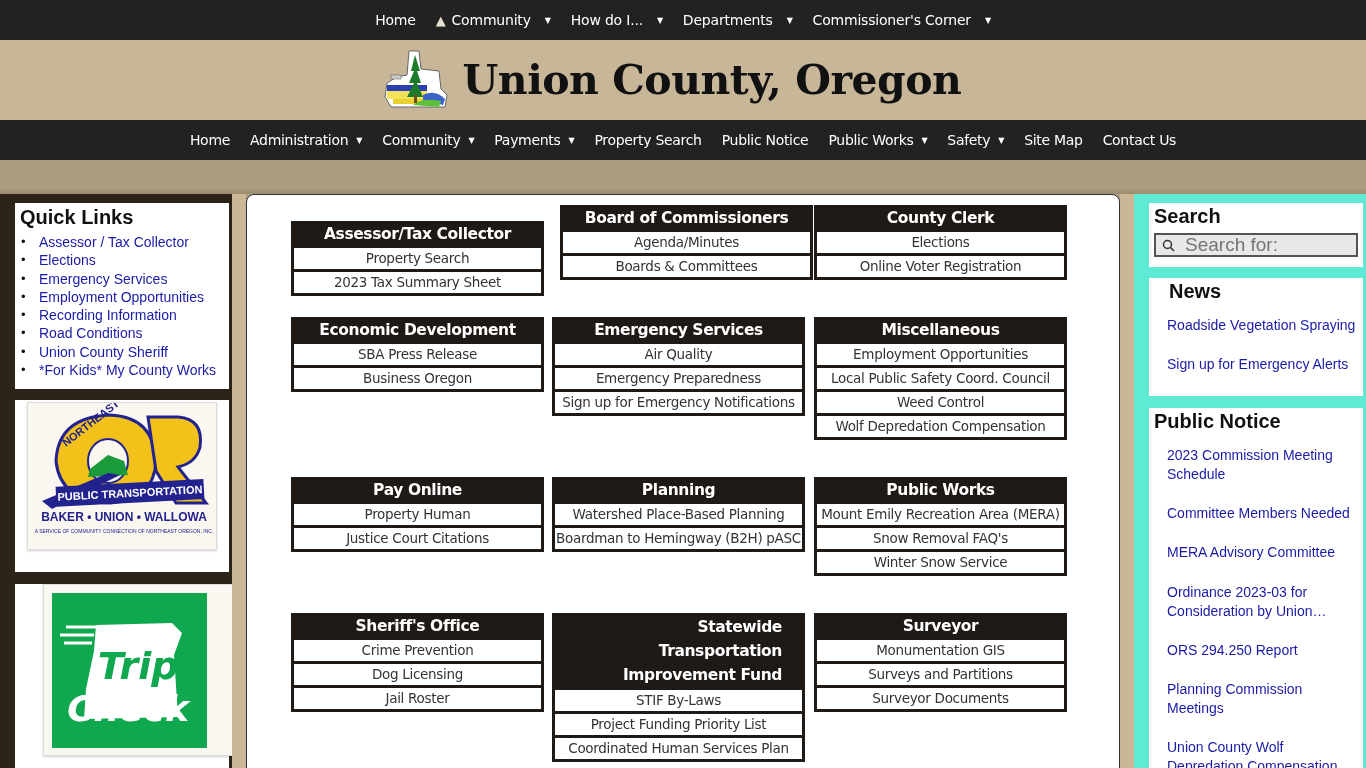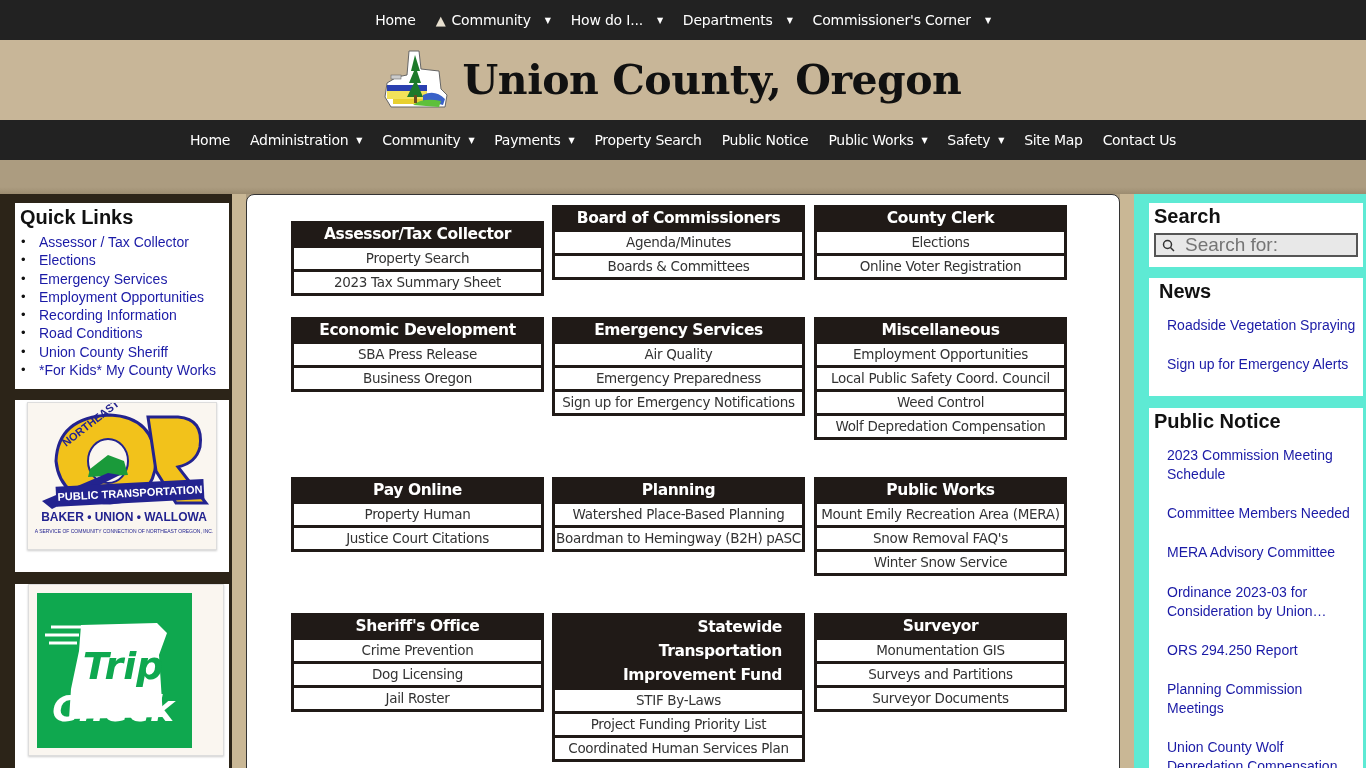--- a/index.html
+++ b/index.html
@@ -174,21 +174,21 @@
         <text x="36" y="42" font-family="Liberation Sans, sans-serif" font-weight="bold" font-size="11" fill="#23238f" transform="rotate(-38 40 40)">NORTHEAST</text>
         <rect x="28" y="80" width="148" height="20" fill="#23238f" transform="rotate(-3 100 90)"></rect>
         <text x="102" y="94" text-anchor="middle" font-family="Liberation Sans, sans-serif" font-weight="bold" font-size="11" fill="#ffffff" transform="rotate(-3 100 90)">PUBLIC TRANSPORTATION</text>
         <text x="96" y="118" text-anchor="middle" font-family="Liberation Sans, sans-serif" font-weight="bold" font-size="12" fill="#23238f">BAKER • UNION • WALLOWA</text>
         <text x="96" y="130" text-anchor="middle" font-family="Liberation Sans, sans-serif" font-size="5" fill="#23238f">A SERVICE OF COMMUNITY CONNECTION OF NORTHEAST OREGON, INC.</text>
       </svg>
     </div>
   </section>
 
   <section class="widget" style="left:9px; top:390px; width:214px; height:184px;">
-    <div class="ad-box" style="left:13px; top:0px; width:196px; height:172px;">
+    <div class="ad-box" style="left:28px; top:0px; width:196px; height:172px;">
       <svg width="170" height="170" viewBox="0 0 170 170">
         <rect x="8" y="8" width="155" height="155" fill="#0fa84f"></rect>
         <path d="M52,40 L128,38 L138,48 L130,70 L134,132 L40,134 L42,104 L50,66 Z" fill="#ffffff"></path>
         <line x1="22" y1="42" x2="52" y2="42" stroke="#ffffff" stroke-width="3"></line>
         <line x1="16" y1="50" x2="50" y2="50" stroke="#ffffff" stroke-width="3"></line>
         <line x1="20" y1="58" x2="48" y2="58" stroke="#ffffff" stroke-width="3"></line>
         <text x="94" y="94" text-anchor="middle" font-family="DejaVu Sans, sans-serif" font-weight="bold" font-style="italic" font-size="38" fill="#0fa84f">Trip</text>
         <text x="84" y="136" text-anchor="middle" font-family="DejaVu Sans, sans-serif" font-weight="bold" font-style="italic" font-size="36" fill="#ffffff">Check</text>
       </svg>
     </div>
@@ -198,21 +198,21 @@
 <div class="gutter-l"></div>
 <div class="gutter-r"></div>
 
 <main class="main">
 
   <div class="card" style="left:44px; top:26px;">
     <div class="title">Assessor/Tax Collector</div>
     <div class="link">Property Search</div>
     <div class="link">2023 Tax Summary Sheet</div>
   </div>
-  <div class="card" style="left:305px; top:10px;">
+  <div class="card" style="left:313px; top:10px;">
     <div class="title">Board of Commissioners</div>
     <div class="link">Agenda/Minutes</div>
     <div class="link">Boards &amp; Committees</div>
   </div>
   <div class="card" style="left:567px; top:10px;">
     <div class="title">County Clerk</div>
     <div class="link">Elections</div>
     <div class="link">Online Voter Registration</div>
   </div>
 
@@ -277,21 +277,21 @@
     <h2>Search</h2>
     <div class="search-box">
       <svg width="13" height="13" viewBox="0 0 13 13">
         <circle cx="5.5" cy="5.5" r="4" fill="none" stroke="#333" stroke-width="1.5"></circle>
         <line x1="8.5" y1="8.5" x2="12" y2="12" stroke="#333" stroke-width="1.5"></line>
       </svg>
       <input type="text" placeholder="Search for:" style="">
     </div>
   </section>
 
-  <section class="widget" style="left:9px; top:84px; width:214px; height:118px; padding:2px 10px;">
+  <section class="widget" style="left:9px; top:84px; width:214px; height:118px; padding:2px 20px;">
     <h2>News</h2>
     <div class="news-link" style="top:38px;">Roadside Vegetation Spraying</div>
     <div class="news-link" style="top:77px;">Sign up for Emergency Alerts</div>
   </section>
 
   <section class="widget" style="left:9px; top:214px; width:214px; height:370px; padding:2px 5px;">
     <h2>Public Notice</h2>
     <div class="news-link" style="top:38px;">2023 Commission Meeting Schedule</div>
     <div class="news-link" style="top:96px;">Committee Members Needed</div>
     <div class="news-link" style="top:135px;">MERA Advisory Committee</div>

